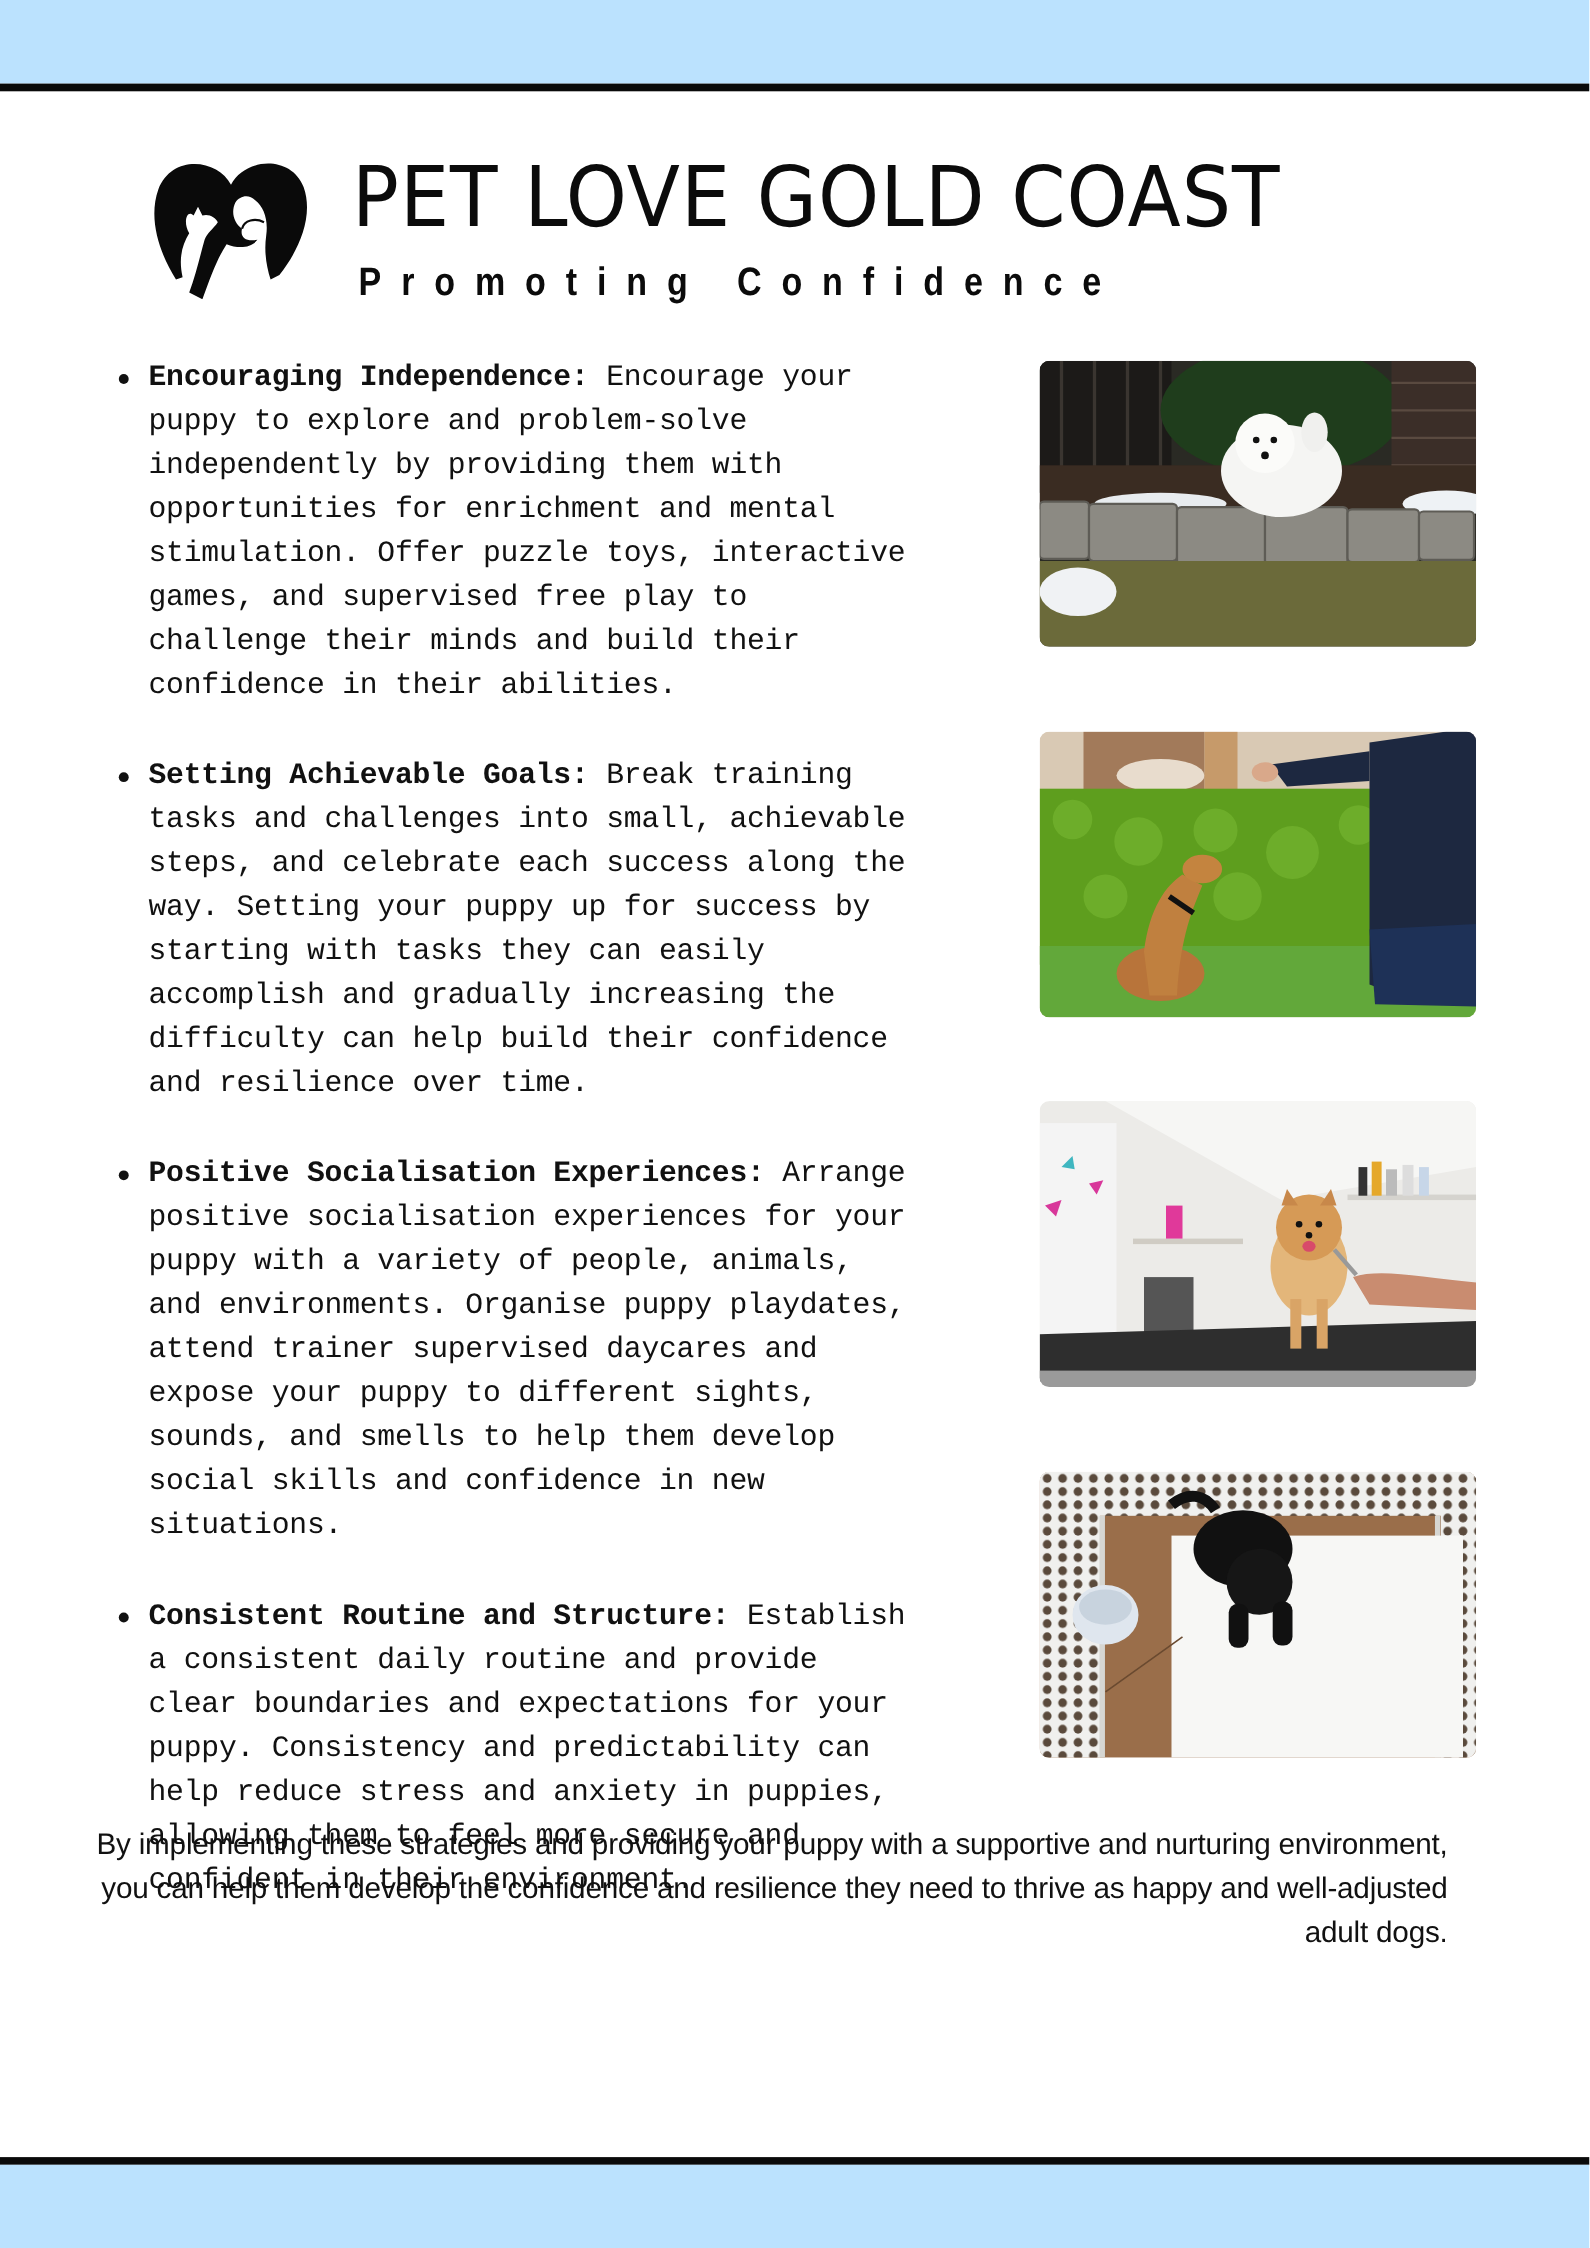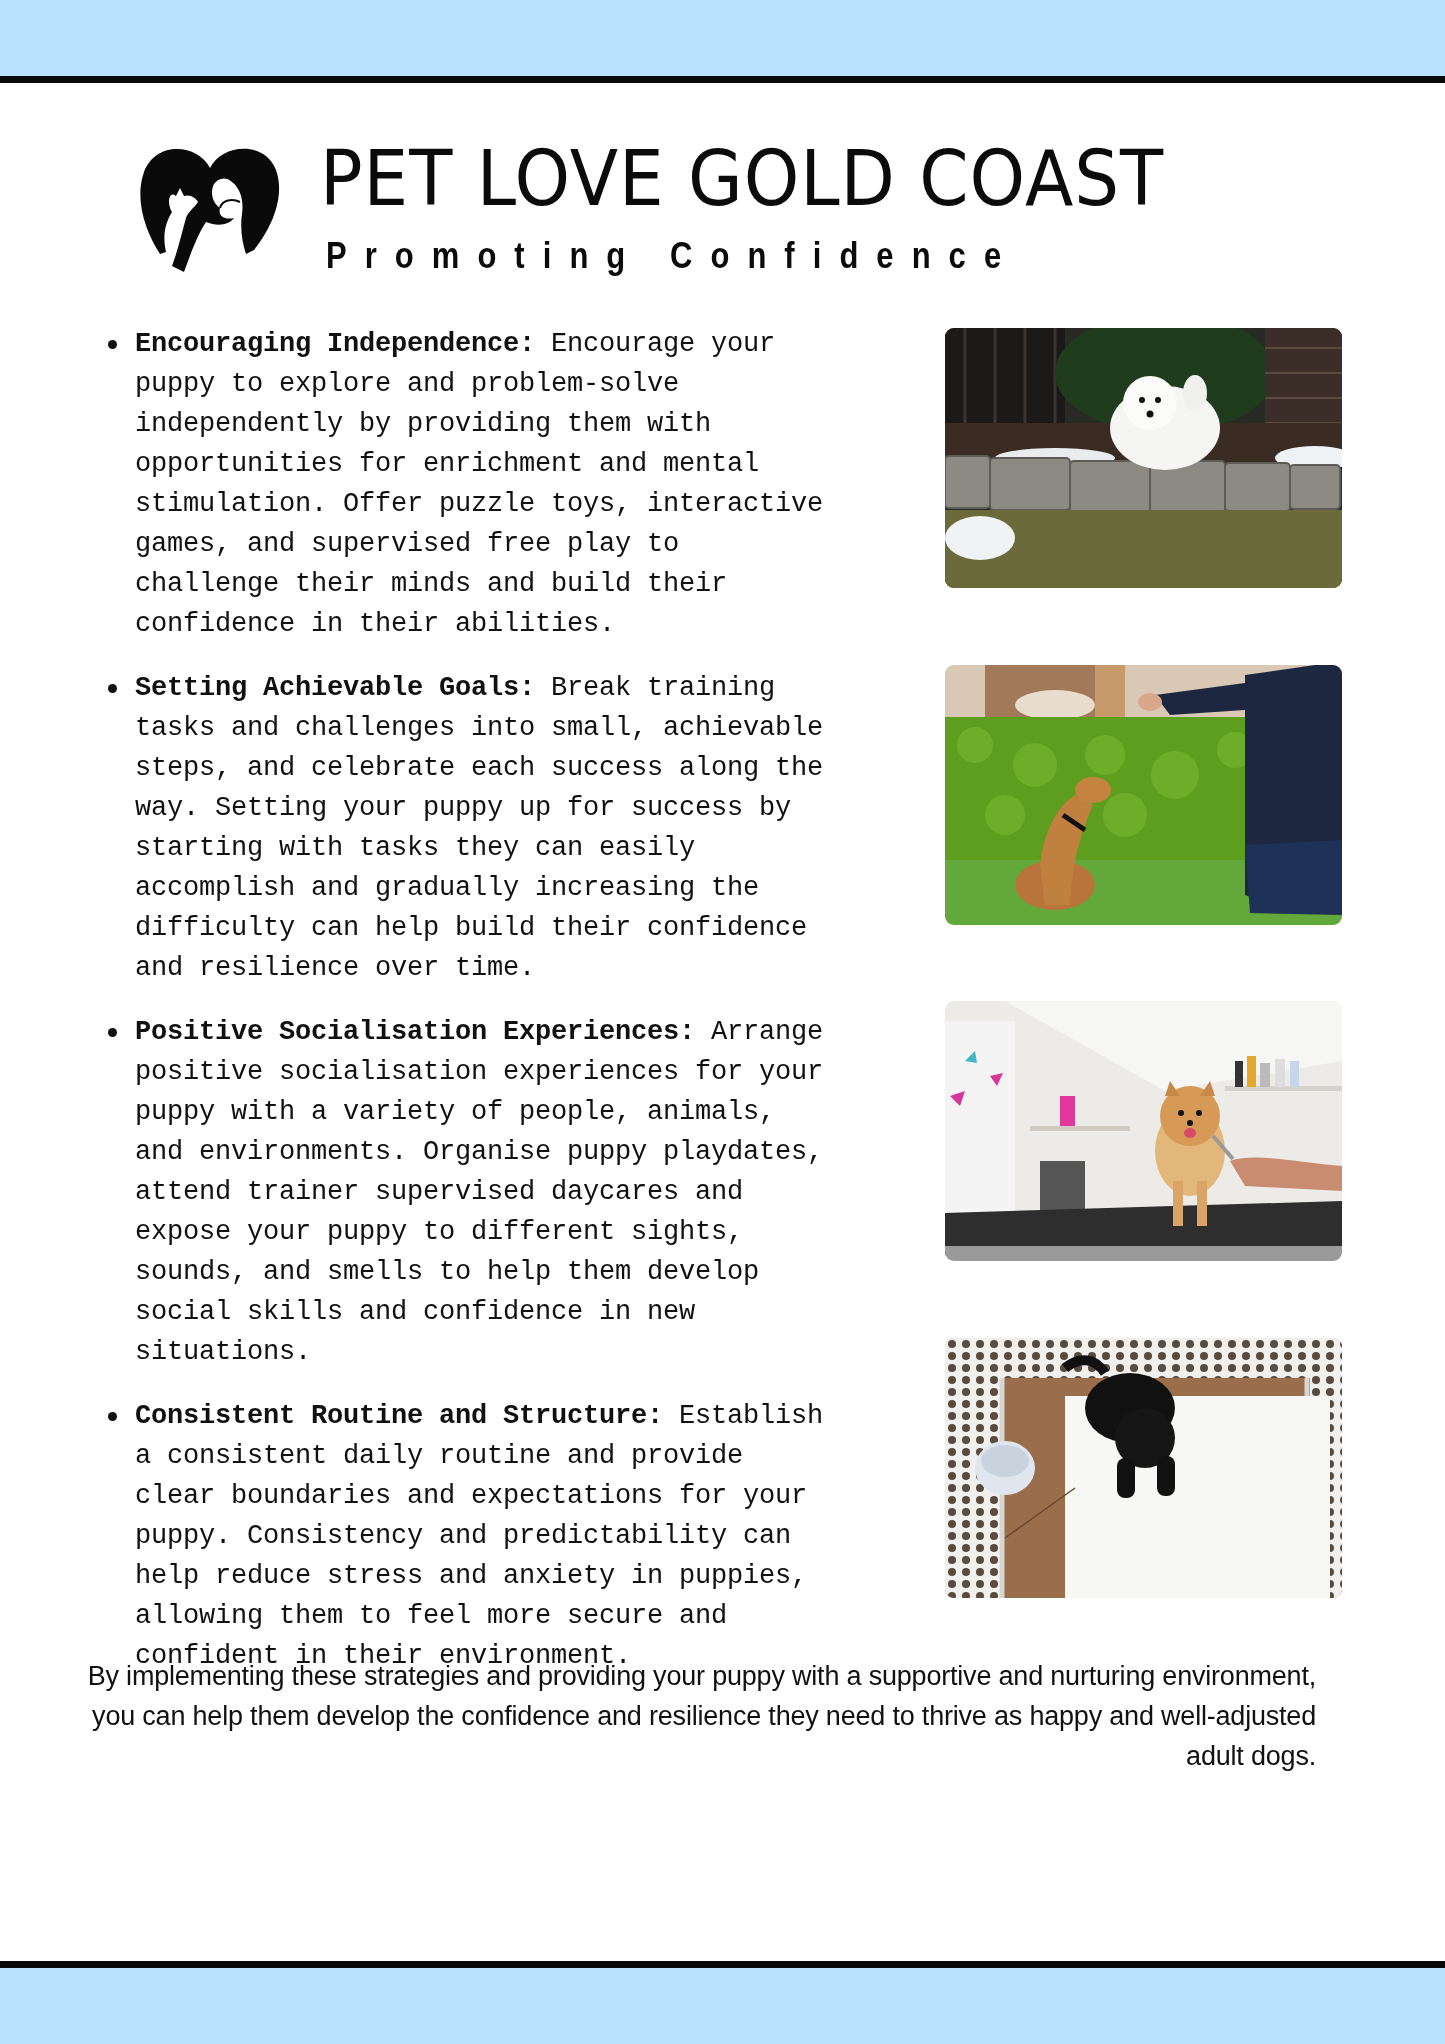--- a/index.html
+++ b/index.html
@@ -21,21 +21,21 @@
   }
   .subtitle {
     position: absolute; left: 326px; top: 232px; margin: 0;
     font-family: "Liberation Sans Narrow", "Liberation Sans", sans-serif; font-weight: bold;
     font-size: 36px; letter-spacing: 21px; line-height: 48px; color: #0b0b0b;
     transform: scaleX(0.86); transform-origin: left top; white-space: nowrap;
   }
 
   .list { position: absolute; left: 135px; top: 324px; width: 700px; margin: 0; padding: 0; list-style: none; }
   .list li { position: relative; font-size: 27px; line-height: 40px; margin: 0; font-family: Liberation Mono, monospace; }
-  .list li + li { margin-top: 24px; }
+  .list li + li { margin-top: 42px; }
   .bullet { position: absolute; left: -27px; top: 16px; width: 9px; height: 9px; border-radius: 50%; background: #111; }
   .list .lead { font-weight: bold; }
   .list li span { letter-spacing: -0.2px; }
 
   .photo { position: absolute; left: 945px; width: 397px; height: 260px; border-radius: 9px; overflow: hidden; }
   .photo svg { display: block; width: 100%; height: 100%; }
   .p1 { top: 328px; } .p2 { top: 665px; } .p3 { top: 1001px; } .p4 { top: 1338px; }
 
   .closing {
     position: absolute; left: 86px; top: 1656px; width: 1230px; margin: 0;

